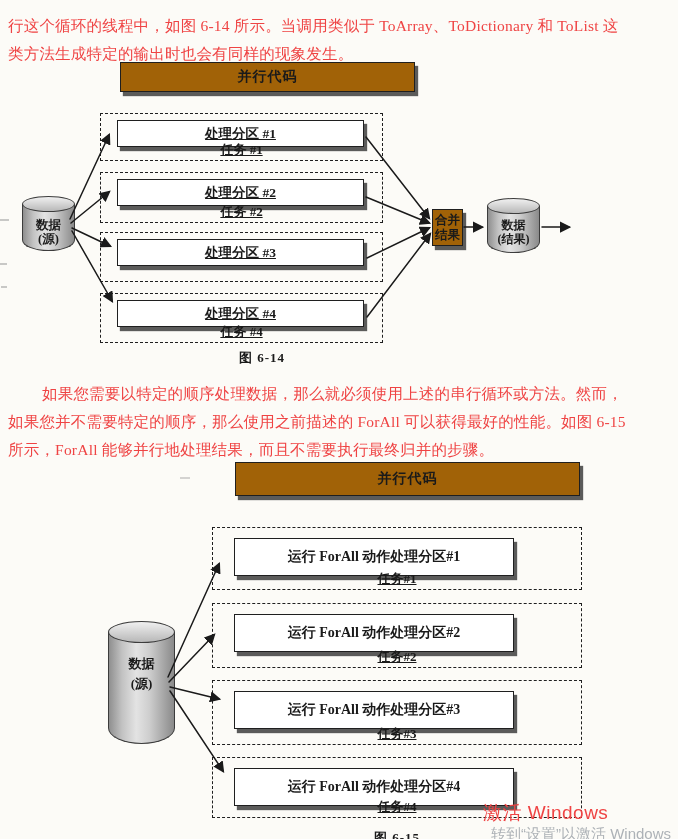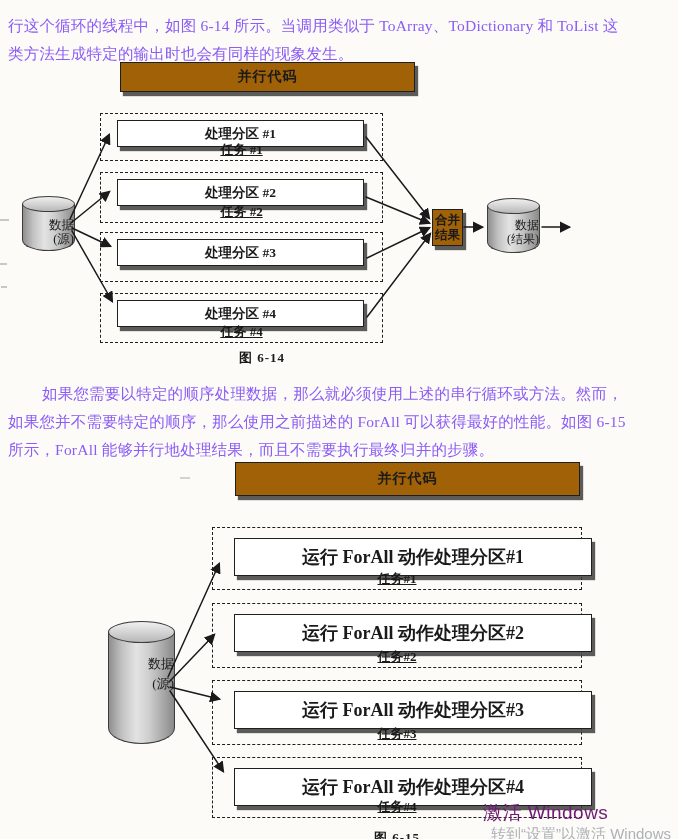--- a/index.html
+++ b/index.html
@@ -1,53 +1,53 @@
 <!DOCTYPE html>
 <html><head>
 <meta charset="utf-8">
 <style>
   html,body{margin:0;padding:0;background:#e8e8e8;}
   #page{
     position:relative;width:678px;height:839px;overflow:hidden;
     background:#fcfbf7;color:#1a1a1a;
     font-family:"Liberation Serif","DejaVu Serif",serif;
   }
-  .pline{position:absolute;white-space:nowrap;font-size:15.5px;letter-spacing:.2px;color:#8b5cf6;}
+  .pline{position:absolute;white-space:nowrap;font-size:15.5px;letter-spacing:.2px;color:#ef4444;}
   
   .sbox{
     position:absolute;background:#a16207;border:1.4px solid #1f1f1f;
     box-shadow:3px 4px 1px rgba(55,55,55,.82);
     display:flex;align-items:center;justify-content:center;
     font-weight:bold;box-sizing:border-box;
   }
   .hdr{font-size:14px;letter-spacing:1px;}
   
   .drow{position:absolute;border:1.6px dashed #1f1f1f;box-sizing:border-box;}
   .pbox{position:absolute;background:#fff;border:1.4px solid #1f1f1f;
     box-shadow:3px 4px 1px rgba(55,55,55,.82);
     display:flex;align-items:center;justify-content:center;
     font-weight:bold;box-sizing:border-box;}
-  .d1 .pbox{left:16px;top:6px;width:247px;height:27px;font-size:13.5px;}
-  .d2 .pbox{left:21px;top:10px;width:358px;height:38px;font-size:18px;}
+  .d1 .pbox{left:16px;top:6px;width:247px;height:27px;font-size:13.5px;text-decoration:underline;}
+  .d2 .pbox{left:21px;top:10px;width:280px;height:38px;font-size:14px;}
   .task{position:absolute;left:0;right:0;bottom:1px;text-align:center;
     font-weight:bold;font-size:13px;text-decoration:underline;}
   
   .cyl{position:absolute;border:1.2px solid #3c3c3c;border-top:none;box-sizing:border-box;
     background:linear-gradient(90deg,#8f8f8f 0%,#c2c2c2 20%,#e3e3e3 42%,#cecece 62%,#a3a3a3 86%,#8a8a8a 100%);
     border-radius:0 0 50% 50% / 0 0 11px 11px;}
   .cyl::before{content:"";position:absolute;left:-1.2px;right:-1.2px;top:-8px;height:16px;
     background:linear-gradient(180deg,#f0f0f0,#b8b8b8);
     border:1.2px solid #3c3c3c;border-radius:50%;box-sizing:border-box;}
   .cyl-lg{border-radius:0 0 50% 50% / 0 0 16px 16px;}
   .cyl-lg::before{top:-11px;height:22px;}
-  .cyl-text{position:absolute;left:0;right:0;text-align:right;font-weight:normal;
+  .cyl-text{position:absolute;left:0;right:0;text-align:center;font-weight:bold;
     font-size:12.5px;line-height:14px;z-index:3;}
   .cyl-lg .cyl-text{font-size:13px;line-height:20px;}
   .cap{position:absolute;text-align:center;font-weight:bold;font-size:13px;letter-spacing:1px;}
-  .wm1{position:absolute;white-space:nowrap;color:#701a75;font-size:19px;
+  .wm1{position:absolute;white-space:nowrap;color:#ef4444;font-size:19px;
     font-family:"Liberation Sans","DejaVu Sans",sans-serif;letter-spacing:.5px;}
   .wm2{position:absolute;white-space:nowrap;color:#adb2b7;font-size:15px;
     font-family:"Liberation Sans","DejaVu Sans",sans-serif;}
   .noise{position:absolute;background:#8a8a8a;opacity:.45;}
   svg.overlay{position:absolute;left:0;top:0;pointer-events:none;z-index:6;}
   .fbox{font-family:"Liberation Sans","DejaVu Sans",sans-serif;font-weight:400;font-size:11.5px;}
 </style>
 </head>
 <body>
 

